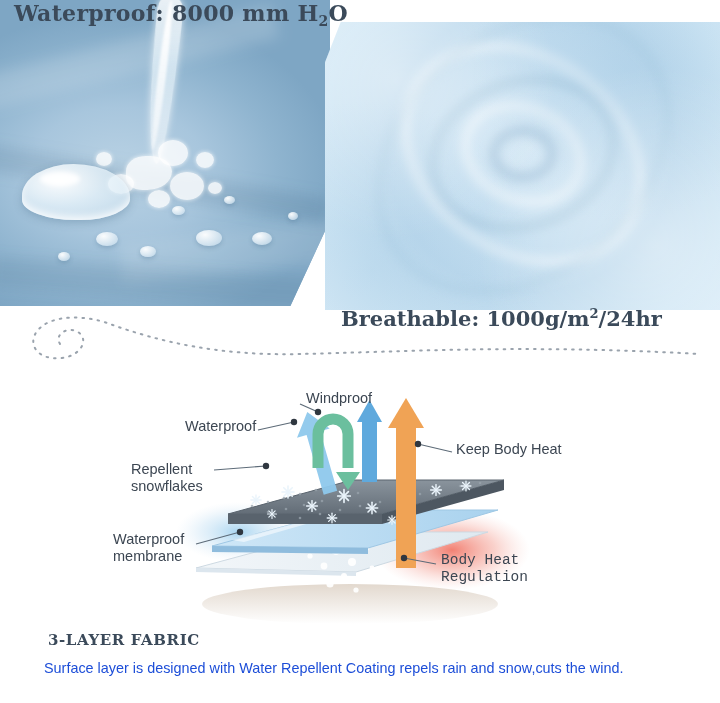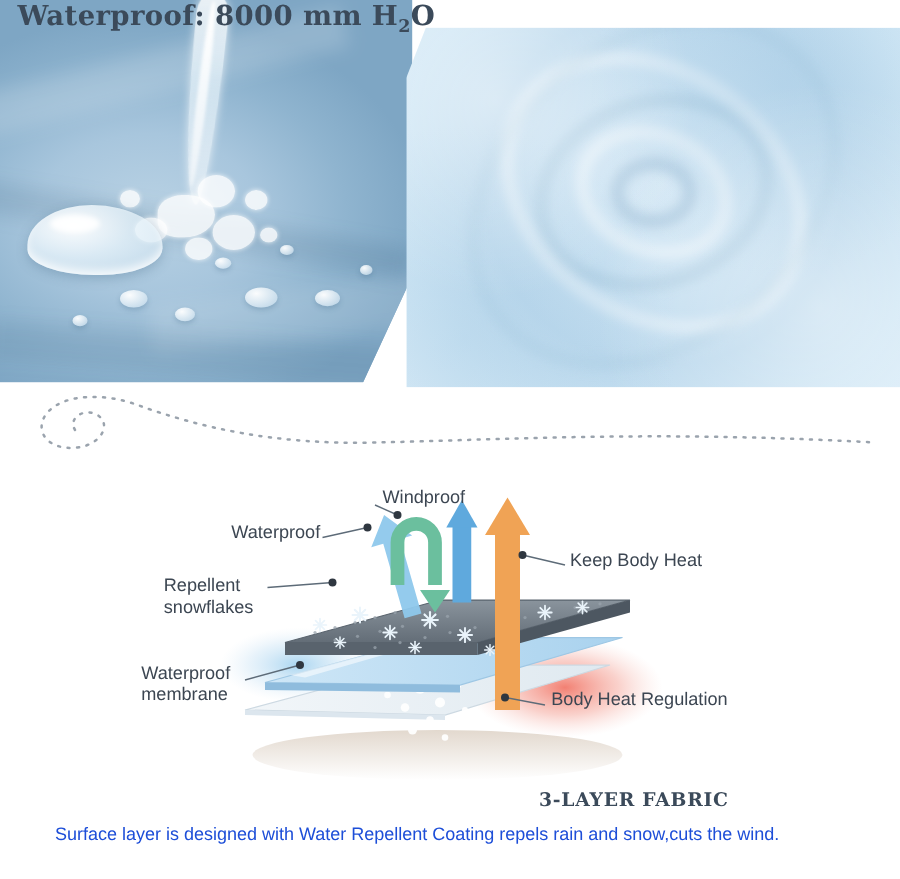--- a/index.html
+++ b/index.html
@@ -187,32 +187,33 @@
     font-size: 14.5px;
     color: #3c4652;
     line-height: 1.2;
     white-space: pre-line;
   }
   .l-windproof { left: 306px; top: 18px; }
   .l-waterproof { left: 185px; top: 46px; }
   .l-keepheat { left: 456px; top: 69px; }
   .l-avoiding { left: 131px; top: 89px; }
   .l-membrane { left: 113px; top: 159px; }
-  .l-bodyheat { left: 441px; top: 180px; }
+  .l-bodyheat { left: 441px; top: 180px; font-family: Liberation Mono, monospace; }
 
   .fabric-title {
     position: absolute;
     left: 0; right: 0;
     top: 259px;
-    text-align: right;
+    text-align: left;
     font-family: "DejaVu Serif", serif;
     font-weight: bold;
     font-size: 15px;
     letter-spacing: 0.6px;
     color: #3b4a5a;
+    padding-left: 48px;
   }
 
   
   .bottom-copy {
     position: absolute;
     left: 44px; top: 658px;
     width: 660px;
     font-size: 14.4px;
     color: #1d4ed8;
     line-height: 1.42;
@@ -263,20 +264,21 @@
         <span></span>
         <span></span>
         <span></span>
         <span></span>
     </span>
     <span class="fuzz"></span>
   </div>
 
   <div class="label-waterproof"><span>Waterproof:  8000 mm H</span><sub>2</sub><span>O</span></div>
 
+  <div class="label-breathable"><span>Breathable: 1000g/m</span><sup>2</sup><span>/24hr</span></div>
 </div>
 
 <div class="divider">
   <svg width="720" height="60" viewBox="0 0 720 60">
     <path d="M60,28 C54,18 68,10 78,16 C90,24 80,40 62,42 C38,45 26,28 38,14 C52,-2 86,-1 110,8
              C160,26 220,40 300,38 C400,36 520,28 700,38" fill="none" stroke="#9aa3ad" stroke-width="2" stroke-linecap="round" stroke-dasharray="1.6 6"></path>
   </svg>
 </div>
 
 <div class="diagram">

